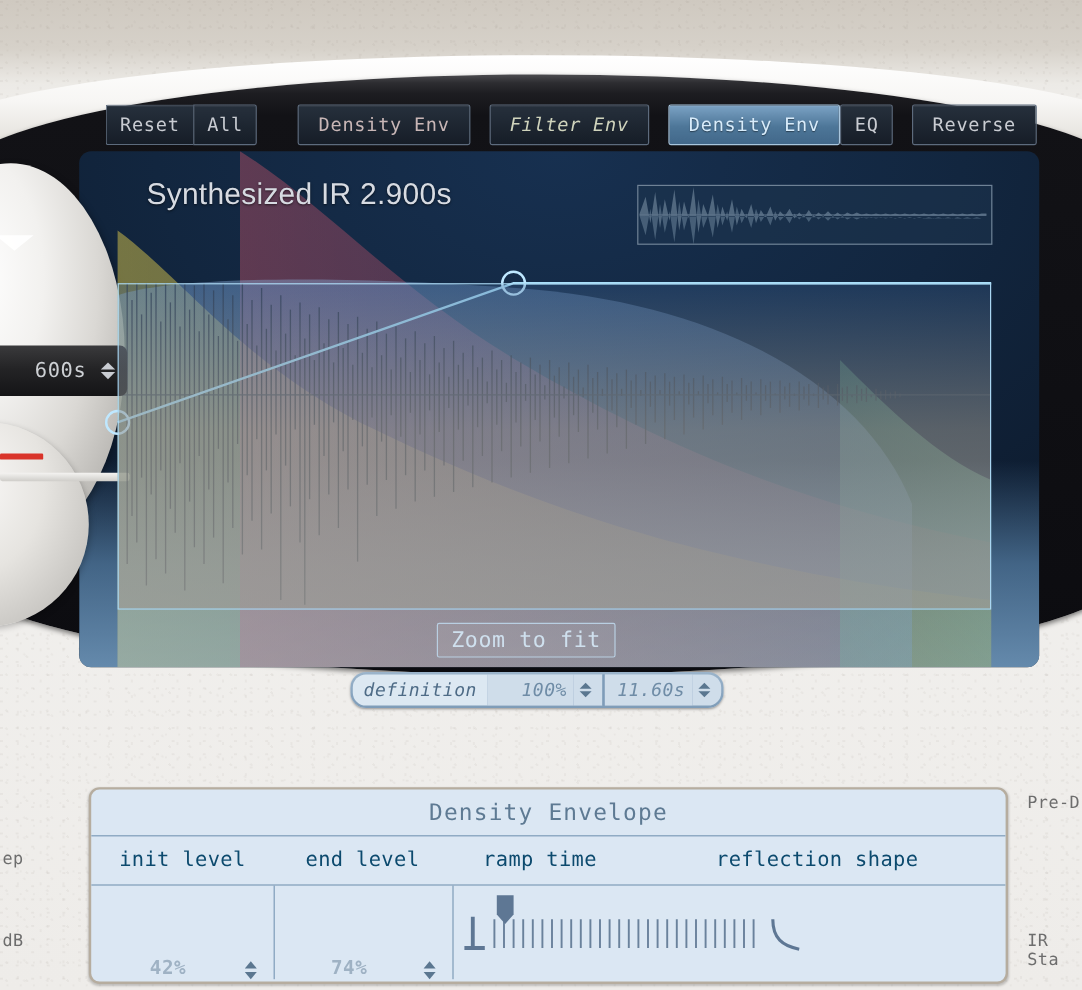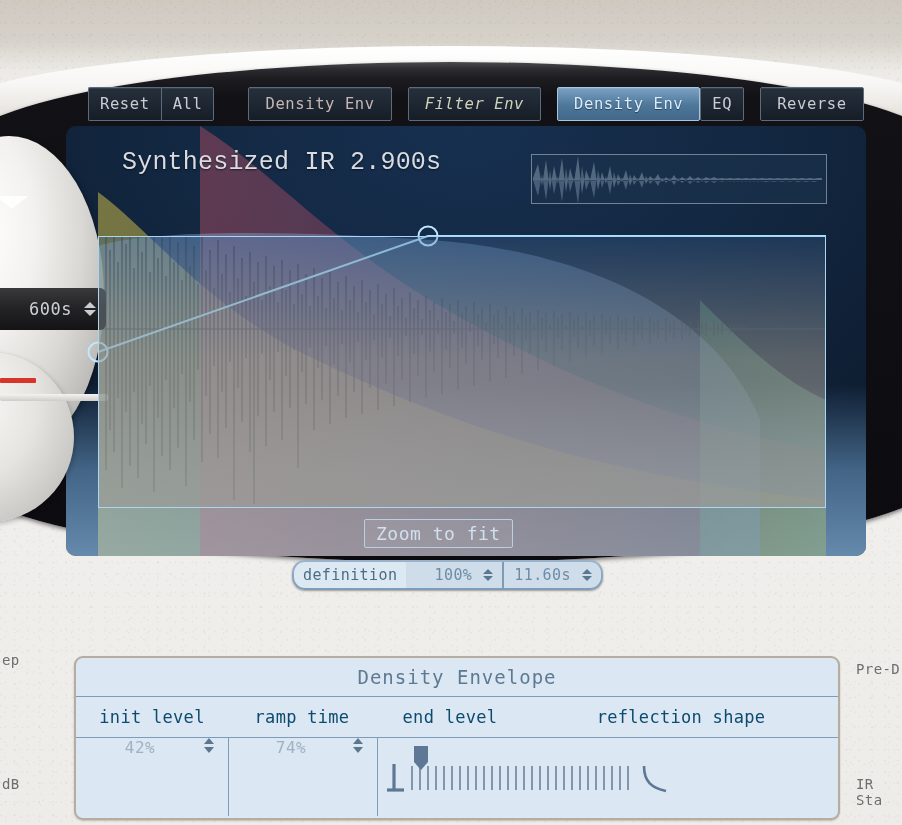--- a/index.html
+++ b/index.html
@@ -66,21 +66,21 @@
   
   #display{position:absolute;left:66px;top:126px;width:800px;height:430px;
     border-radius:10px;z-index:20;overflow:hidden;
     background:
       radial-gradient(120% 150% at 50% 0%, #173050 0%, #12263f 35%, #0e1d31 60%, #0b1725 100%);
   }
   #disp-glow{position:absolute;inset:0;
     background:linear-gradient(180deg, rgba(90,140,190,.0) 60%, rgba(110,160,205,.55) 80%, rgba(130,175,215,.75) 100%);}
 
   #irtitle{position:absolute;left:122px;top:148px;z-index:26;
-    font-family:Liberation Mono, monospace;
+    font-family:Liberation Sans, sans-serif;
     font-size:25px;color:#d7dbe2;letter-spacing:.2px;
     text-shadow:0 1px 2px rgba(0,0,0,.6);}
 
   
   #thumb{position:absolute;left:531px;top:154px;width:294px;height:48px;z-index:26;
     border:1px solid #6f8296;background:rgba(30,52,78,.55);}
 
   
   #graph{position:absolute;left:98px;top:236px;width:728px;height:272px;z-index:25;
     border:1.5px solid #a9d6f2;box-sizing:border-box;overflow:hidden;}
@@ -93,21 +93,21 @@
     font-size:18px;letter-spacing:.5px;padding:3px 11px;
     background:rgba(255,255,255,.06);cursor:default;}
 
   
   #defbar{position:absolute;left:292px;top:560px;z-index:30;height:26px;
     display:flex;align-items:stretch;
     border-radius:13px;
     background:linear-gradient(180deg,#9bb4cb 0%,#7e9cb8 100%);
     box-shadow:0 1px 2px rgba(0,0,0,.35);padding:2px;}
   .defcell{display:flex;align-items:center;justify-content:center;
-    background:#cfddea;color:#6f8ca6;font-size:15px;letter-spacing:.4px;}
+    background:#cfddea;color:#6f8ca6;font-size:15px;letter-spacing:.4px;font-style:italic;}
   #deflabel{border-radius:11px 0 0 11px;padding:0 9px;color:#4e6b86;
     background:#dce8f2;}
   .defval{padding:0 6px 0 10px;min-width:56px;justify-content:flex-end;}
   .defgap{width:2px;background:#7e9cb8;}
   .stepper{display:flex;flex-direction:column;justify-content:center;
     gap:2px;padding:0 9px 0 5px;background:#cfddea;}
   #defbar .stepper:last-child{border-radius:0 11px 11px 0;}
   .stepper i{display:block;width:0;height:0;border-left:5px solid transparent;
     border-right:5px solid transparent;}
   .stepper i.up{border-bottom:5px solid #5b7790;}
@@ -116,21 +116,21 @@
   
   #envpanel{position:absolute;left:74px;top:656px;width:762px;height:160px;z-index:30;
     border:2px solid #b6ad9f;border-radius:9px;
     background:#dbe7f3;box-shadow:0 1px 2px rgba(0,0,0,.2);overflow:hidden;}
   #envtitle{height:38px;display:flex;align-items:center;justify-content:center;
     font-size:19px;color:#5e7a93;letter-spacing:1px;}
   #envhdr{height:40px;display:flex;border-top:1.5px solid #7e9cb8;}
   .hcell{display:flex;align-items:center;justify-content:center;
     font-size:17px;color:#0c4a6e;letter-spacing:.3px;}
   #envrow{height:78px;display:flex;border-top:1.5px solid #7e9cb8;}
-  .vcell{display:flex;align-items:flex-start;position:relative;}
+  .vcell{display:flex;align-items:flex-end;position:relative;font-weight:bold;}
   .vcell + .vcell{border-left:1.5px solid #7e9cb8;}
   .vnum{flex:1;text-align:center;font-size:16px;color:#9fb2c4;letter-spacing:.5px;}
   .vstep{display:flex;flex-direction:column;gap:3px;padding-right:14px;}
   .vstep i{display:block;width:0;height:0;border-left:5px solid transparent;
     border-right:5px solid transparent;}
   .vstep i.up{border-bottom:6px solid #5b7790;}
   .vstep i.dn{border-top:6px solid #5b7790;}
 
   
   #shape{flex:1;position:relative;height:100%;}
@@ -450,22 +450,22 @@
   <div class="stepper">
       <i class="up"></i>
       <i class="dn"></i>
     </div>
 </div>
 
 <div id="envpanel">
   <div id="envtitle">Density Envelope</div>
   <div id="envhdr">
     <div class="hcell" style="width:152px">init level</div>
+    <div class="hcell" style="width:148px">end level</div>
     <div class="hcell" style="width:148px">ramp time</div>
-    <div class="hcell" style="width:148px">end level</div>
     <div class="hcell" style="flex:1">reflection shape</div>
   </div>
   <div id="envrow">
     <div class="vcell" style="width:152px">
       <div class="vnum">42%</div>
       <div class="vstep">
           <i class="up"></i>
           <i class="dn"></i>
         </div>
     </div>
@@ -533,16 +533,16 @@
   <span>600s</span>
   <span style="display:flex;flex-direction:column;gap:2px">
     <i style="display:block;width:0;height:0;border-left:6px solid transparent;border-right:6px solid transparent;border-bottom:6px solid #c9ccd2"></i>
     <i style="display:block;width:0;height:0;border-left:6px solid transparent;border-right:6px solid transparent;border-top:6px solid #c9ccd2"></i>
   </span>
 </div>
 <div id="knob2"></div>
 <div id="redline"></div>
 <div id="graybar"></div>
 
-<div class="edgelbl" style="left:2px;top:652px">ep</div>
+<div class="edgelbl" style="left:2px;top:708px">ep</div>
 <div class="edgelbl" style="left:2px;top:776px">dB</div>
 <div class="edgelbl" style="left:856px;top:661px">Pre-D</div>
 <div class="edgelbl" style="left:856px;top:776px">IR Sta</div>
 
 </body></html>

